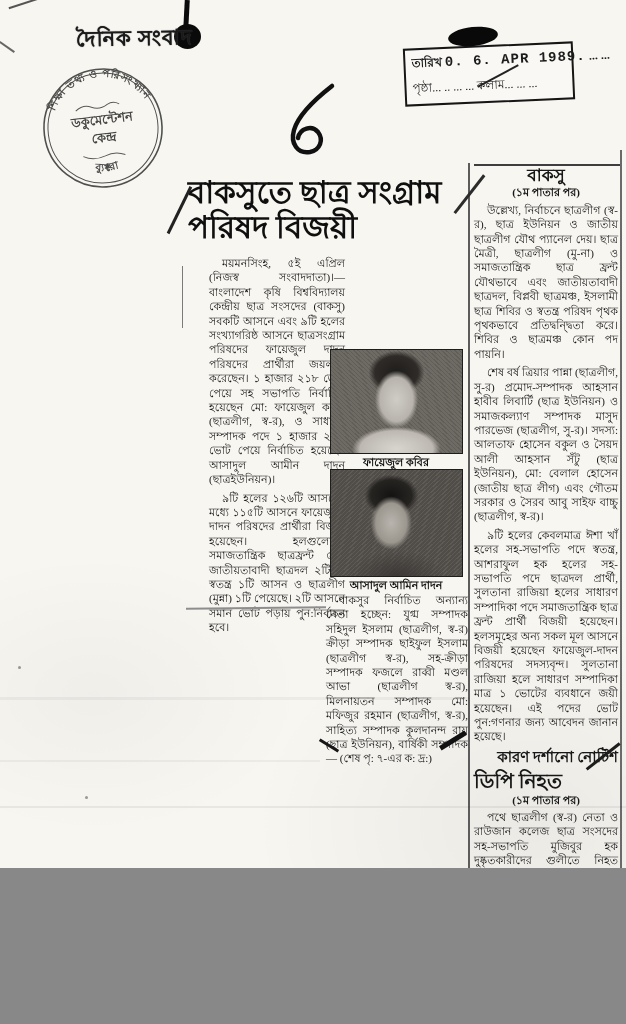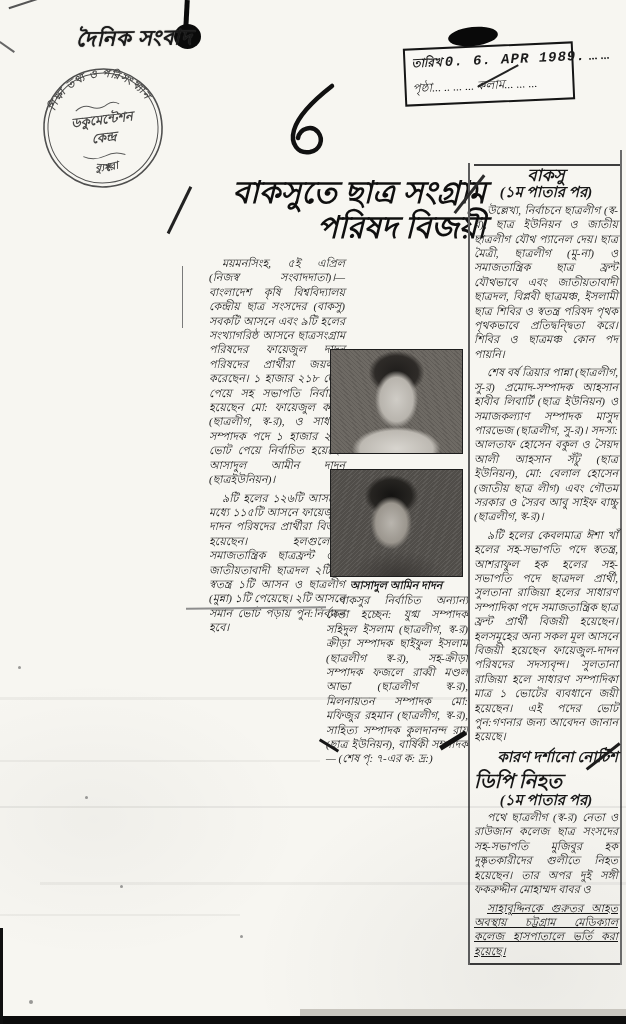--- a/index.html
+++ b/index.html
@@ -1,23 +1,23 @@
 <!DOCTYPE html>
 <html><head>
 <meta charset="utf-8">
 <style>
   html,body{margin:0;padding:0;}
   body{background:#888;}
   .page{
-    position:relative; width:626px; height:1024px; overflow:hidden;
+    position:relative; width:626px; height:868px; overflow:hidden;
     background:
       radial-gradient(ellipse 300px 200px at 15% 80%, rgba(0,0,0,0.03), transparent 70%),
       radial-gradient(ellipse 400px 300px at 85% 95%, rgba(0,0,0,0.05), transparent 70%),
       #f7f6f1;
-    font-family:"Liberation Serif", serif; color:#1c1c1c;font-style:italic;
+    font-family:"Liberation Serif", serif; color:#1c1c1c;
   }
   .abs{position:absolute;}
   
   .pin-shaft{left:184px;top:0;width:5px;height:30px;background:#0b0b0b;transform:rotate(3deg);}
   .pin-dot{left:174px;top:24px;width:27px;height:25px;background:#0a0a0a;border-radius:50%;}
   .masthead{left:76px;top:22px;width:150px;font-size:21px;font-weight:bold;letter-spacing:1px;
     color:#1a1a1a;text-shadow:0 0 1px #444;transform:rotate(-1deg);}
   .corner-mark-1{left:8px;top:2px;width:34px;height:2px;background:#555;transform:rotate(-18deg);}
   .corner-mark-2{left:-2px;top:46px;width:18px;height:2px;background:#666;transform:rotate(35deg);}
   
@@ -26,21 +26,21 @@
   .date-stamp .row1{font-size:12px;font-weight:bold;white-space:nowrap;}
   .date-stamp .row1 .stamped{font-size:14px;letter-spacing:1px;font-family:"Liberation Mono",monospace;font-weight:bold;}
   .date-stamp .row2{font-size:12px;margin-top:5px;white-space:nowrap;}
   .stamp-strike{left:475px;top:75px;width:46px;height:2px;background:#222;transform:rotate(-28deg);}
   .stamp-pin-blob{left:448px;top:27px;width:50px;height:19px;background:#090909;border-radius:50%;transform:rotate(-6deg);}
   
   .round-stamp{left:28px;top:58px;width:150px;height:140px;transform:rotate(-7deg);opacity:.88;}
   
   .handmark{left:280px;top:82px;width:70px;height:80px;}
   
-  .headline{left:196px;top:176px;width:290px;text-align:right;font-weight:bold;color:#0f0f0f;}
+  .headline{left:188px;top:176px;width:290px;text-align:left;font-weight:bold;color:#0f0f0f;}
   .headline .l1{font-size:31px;line-height:34px;letter-spacing:0px;}
   .headline .l2{font-size:31px;line-height:36px;}
   .headline-slash{left:178px;top:184px;width:2.5px;height:52px;background:#222;transform:rotate(26deg);}
   
   .news{font-size:11px;line-height:14.4px;text-align:justify;color:#171717;}
   .news p{margin:0 0 4px 0;text-indent:13px;}
   .col1{left:187px;top:256px;width:136px;margin-left:22px;}
   .col1-edge{left:182px;top:266px;width:1px;height:62px;background:#7a7a7a;}
   .col1-rule{left:186px;top:607px;width:140px;height:2px;background:#8d8d8d;transform:rotate(-.6deg);}
   .col2{left:326px;top:256px;width:142px;}
@@ -66,21 +66,21 @@
   .col2b{left:326px;top:593px;width:142px;}
   .cropmark-l{left:318px;top:744px;width:22px;height:3px;background:#161616;transform:rotate(32deg);}
   .cropmark-r{left:438px;top:738px;width:30px;height:5px;background:#111;transform:rotate(-32deg);}
   
   .col3-lborder{left:468px;top:163px;width:1.5px;height:802px;background:#5c5c5c;}
   .col3-rborder{left:620px;top:150px;width:1.5px;height:815px;background:#6a6a6a;}
   .col3-toprule{left:474px;top:164px;width:146px;height:1.5px;background:#3e3e3e;}
   .col3-slash{left:468px;top:170px;width:2.5px;height:48px;background:#2c2c2c;transform:rotate(38deg);}
   .col3{left:474px;top:169px;width:144px;}
   .col3 .sec-title{font-size:17px;font-weight:bold;text-align:center;margin:0 0 2px 0;}
-  .col3 .continued{font-size:15px;font-weight:bold;text-align:center;margin:0 0 3px 0;}
+  .col3 .continued{font-size:11px;font-weight:bold;text-align:center;margin:0 0 3px 0;}
   .col3 .sub-head{font-size:15px;font-weight:bold;text-align:right;margin:6px 0 3px 0;}
   .col3 .big-head{font-size:20px;font-weight:bold;text-align:left;margin:10px 0 4px 0;}
   .col3 .last{text-decoration:underline;}
   .col3-botrule{left:470px;top:963px;width:150px;height:2px;background:#3a3a3a;}
   .col3-pen{left:582px;top:755px;width:42px;height:2.5px;background:#1d1d1d;transform:rotate(-38deg);}
   
   .streak{background:rgba(40,40,40,0.05);}
   .s1{left:0;top:697px;width:470px;height:3px;}
   .s2{left:0;top:760px;width:320px;height:2px;}
   .s3{left:0;top:806px;width:626px;height:2px;background:rgba(40,40,40,0.07);}
@@ -148,20 +148,21 @@
   <div class="abs headline-slash"></div>
 
   <div class="abs col1-edge"></div>
   <div class="abs col1 news">
     <p>ময়মনসিংহ, ৫ই এপ্রিল (নিজস্ব সংবাদদাতা)।—বাংলাদেশ কৃষি বিশ্ববিদ্যালয় কেন্দ্রীয় ছাত্র সংসদের (বাকসু) সবকটি আসনে এবং ৯টি হলের সংখ্যাগরিষ্ঠ আসনে ছাত্রসংগ্রাম পরিষদের ফায়েজুল দাদন পরিষদের প্রার্থীরা জয়লাভ করেছেন। ১ হাজার ২১৮ ভোট পেয়ে সহ সভাপতি নির্বাচিত হয়েছেন মো: ফায়েজুল কবির (ছাত্রলীগ, স্ব-র), ও সাধারণ সম্পাদক পদে ১ হাজার ২৪৩ ভোট পেয়ে নির্বাচিত হয়েছেন আসাদুল আমীন দাদন (ছাত্রইউনিয়ন)।</p>
     <p>৯টি হলের ১২৬টি আসনের মধ্যে ১১৫টি আসনে ফায়েজুল-দাদন পরিষদের প্রার্থীরা বিজয়ী হয়েছেন। হলগুলোতে সমাজতান্ত্রিক ছাত্রফ্রন্ট ৫টি, জাতীয়তাবাদী ছাত্রদল ২টি ও স্বতন্ত্র ১টি আসন ও ছাত্রলীগ (মুন্না) ১টি পেয়েছে। ২টি আসনে সমান ভোট পড়ায় পুন:নির্বাচন হবে।</p>
   </div>
   <div class="abs col1-rule"></div>
 
   <div class="abs photo photo1"></div>
+  <div class="abs caption cap1">ফায়েজুল কবির</div>
   <div class="abs photo photo2"></div>
   <div class="abs caption cap2">আসাদুল আমিন দাদন</div>
   <div class="abs col2b news">
     <p>বাকসুর নির্বাচিত অন্যান্য নেতা হচ্ছেন: যুগ্ম সম্পাদক সহিদুল ইসলাম (ছাত্রলীগ, স্ব-র) ক্রীড়া সম্পাদক ছাইফুল ইসলাম (ছাত্রলীগ স্ব-র), সহ-ক্রীড়া সম্পাদক ফজলে রাব্বী মণ্ডল আভা (ছাত্রলীগ স্ব-র), মিলনায়তন সম্পাদক মো: মফিজুর রহমান (ছাত্রলীগ, স্ব-র), সাহিত্য সম্পাদক কুলদানন্দ রায় (ছাত্র ইউনিয়ন), বার্ষিকী সম্পাদক— (শেষ পৃ: ৭-এর ক: দ্র:)</p>
   </div>
   <div class="abs cropmark-l"></div>
   <div class="abs cropmark-r"></div>
 
   <div class="abs col3-lborder"></div>
   <div class="abs col3-rborder"></div>

